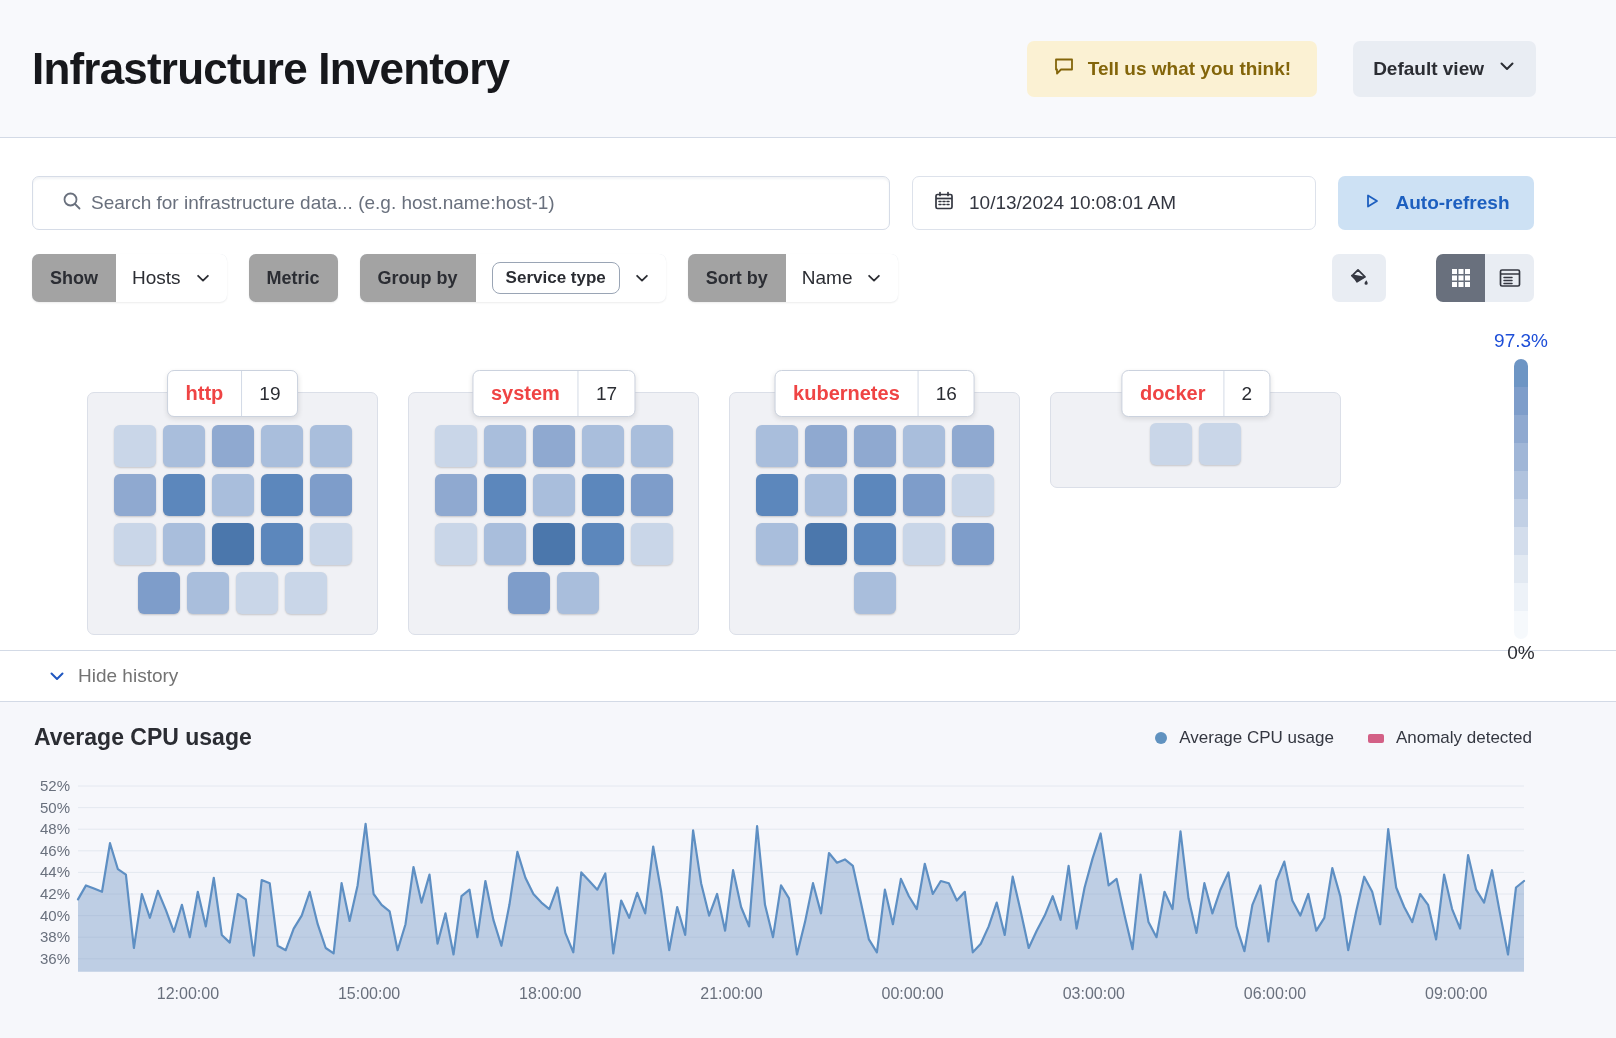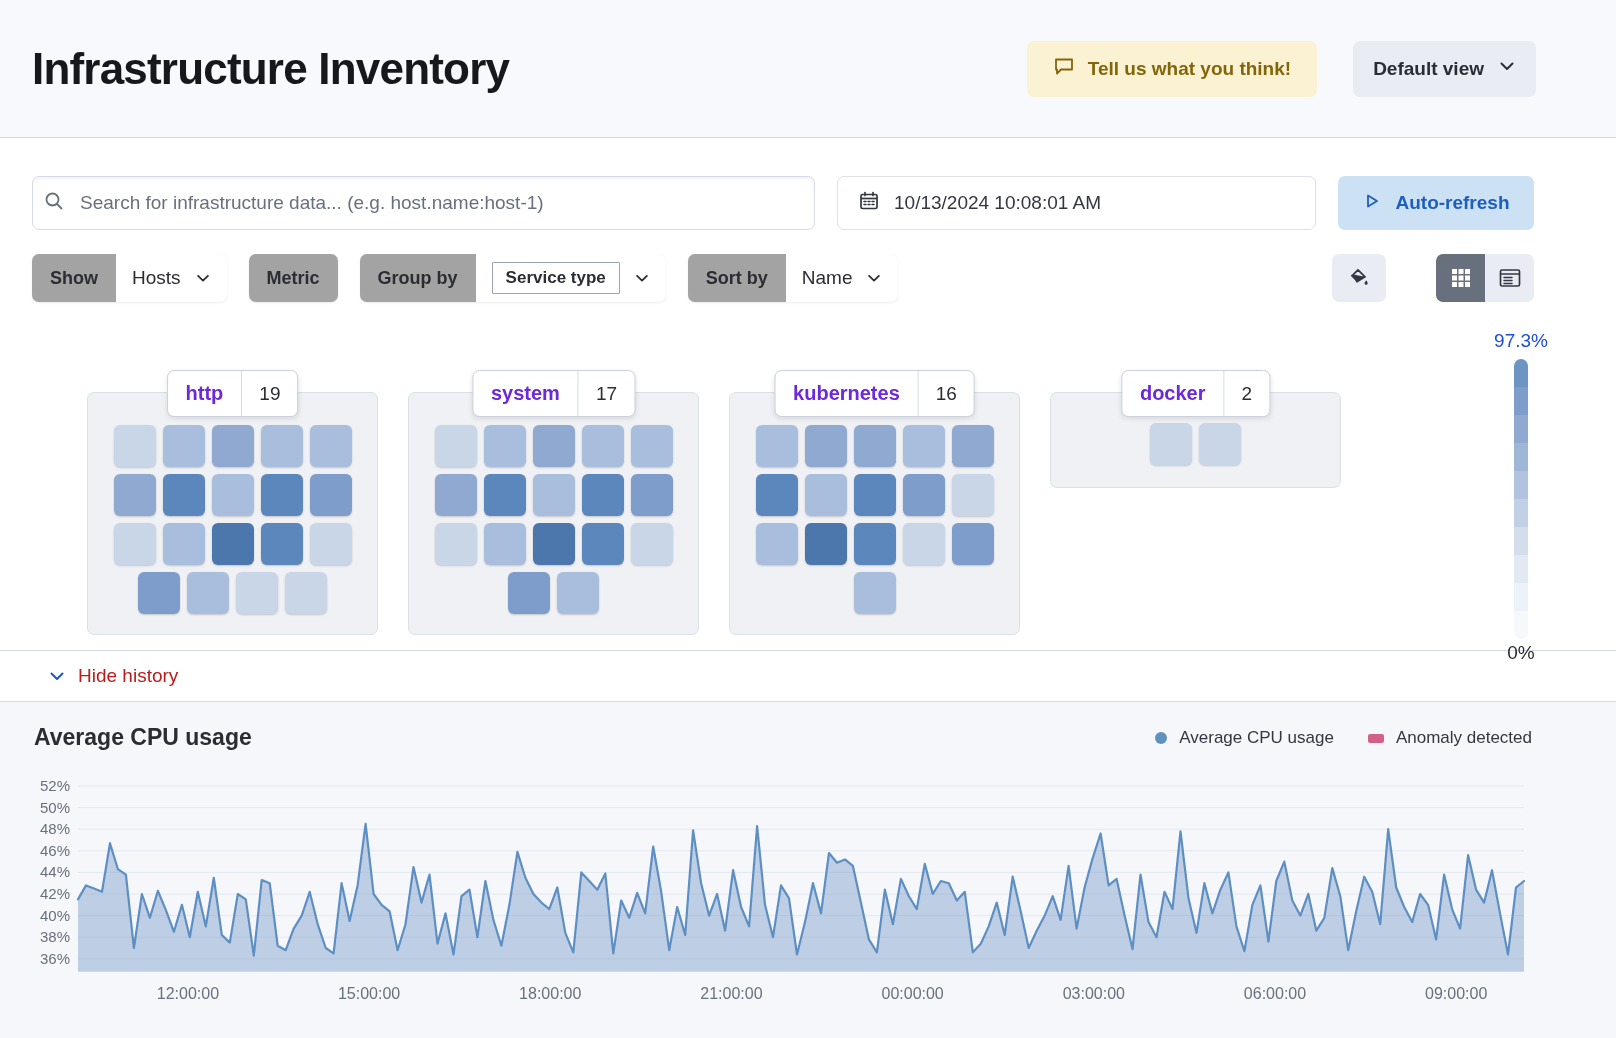--- a/index.html
+++ b/index.html
@@ -17,45 +17,45 @@
   }
   .page-title{flex:1;font-size:44px;font-weight:700;letter-spacing:-.8px;color:#17181C;margin:0;}
   .btn{border:none;cursor:pointer;display:flex;align-items:center;border-radius:7px;font-family:inherit;}
   .btn-feedback{background:#FBF1D3;color:#83650A;font-weight:700;font-size:19px;height:56px;padding:0 26px;gap:13px;}
   .btn-view{background:#E9EDF3;color:#2B2D33;font-weight:700;font-size:19px;height:56px;padding:0 20px;gap:14px;margin-left:36px;}
 
   
   .toolbar{display:flex;gap:22px;padding:38px 82px 0 32px;}
   .search-box{
     flex:1;height:54px;border:1px solid #D6DCE7;border-radius:7px;background:#fff;
-    display:flex;align-items:center;gap:13px;padding:0 10px;box-sizing:border-box;
+    display:flex;align-items:center;gap:6px;padding:0 28px;box-sizing:border-box;
     box-shadow:inset 0 2px 2px rgba(152,162,179,.12);
   }
   .search-box input{
     flex:1;border:none;outline:none;font-size:19px;color:#343741;background:transparent;
     font-family:inherit;
   }
   .search-box input::placeholder{color:#69707D;}
   .date-box{
-    width:479px;height:54px;border:1px solid #DDE2EB;border-radius:7px;background:#fff;
+    width:404px;height:54px;border:1px solid #DDE2EB;border-radius:7px;background:#fff;
     display:flex;align-items:center;gap:14px;padding:0 20px;box-sizing:border-box;
     font-size:19px;color:#343741;
   }
   .btn-autorefresh{
     width:196px;height:54px;background:#CDE1F4;color:#1D5FBF;font-weight:700;font-size:19px;
     justify-content:center;gap:13px;
   }
 
   
   .filterbar{display:flex;align-items:center;gap:22px;padding:24px 82px 0 32px;}
   .ctl{display:flex;align-items:stretch;height:48px;border-radius:7px;overflow:hidden;background:#fff;
        box-shadow:0 1px 2px rgba(0,0,0,.08), inset 0 0 0 1px rgba(211,218,230,.7);}
   .ctl .pre{background:#a3a3a3;display:flex;align-items:center;padding:0 18px;font-weight:700;font-size:18px;color:#2B2D33;}
   .ctl .val{display:flex;align-items:center;gap:14px;padding:0 16px;font-size:19px;color:#2B2D33;background:#fff;cursor:pointer;}
-  .pill{border:1px solid #9AA5B5;border-radius:1px;padding:5px 13px;font-weight:700;font-size:17px;color:#2B2D33;}
+  .pill{border:1px solid #9AA5B5;border-radius:8px;padding:5px 13px;font-weight:700;font-size:17px;color:#2B2D33;}
   .spacer{flex:1;}
   .icon-btn{width:54px;height:48px;background:#E9EDF3;border-radius:7px;justify-content:center;}
   .toggle{display:flex;height:48px;border-radius:7px;overflow:hidden;margin-left:28px;}
   .toggle .seg{width:49px;display:flex;align-items:center;justify-content:center;cursor:pointer;}
   .seg-grid{background:#69707D;}
   .seg-list{background:#E9EDF3;}
 
   
   .waffle-area{position:relative;margin-top:64px;height:284px;}
   .groups{display:flex;gap:30px;padding:26px 0 0 87px;align-items:flex-start;}
@@ -66,33 +66,33 @@
     padding:32px 0 20px;box-sizing:border-box;
   }
   .panel.small{padding:30px 0 22px;}
   .wrow{display:flex;gap:7px;justify-content:center;}
   .tile{width:42px;height:42px;border-radius:6px;box-shadow:0 1px 2px rgba(0,0,0,.18);cursor:pointer;}
   .badge{
     position:absolute;top:-22px;left:50%;transform:translateX(-50%);
     background:#fff;border:1px solid #CBD2DE;border-radius:7px;height:45px;
     box-shadow:0 2px 5px rgba(0,0,0,.10);display:flex;align-items:center;cursor:pointer;white-space:nowrap;
   }
-  .badge .bname{color:#6d28d9;font-weight:700;font-size:20px;padding:0 18px;}
+  .badge .bname{color:#ef4444;font-weight:700;font-size:20px;padding:0 18px;}
   .badge .bsep{width:1px;align-self:stretch;background:#D3DAE6;}
   .badge .bcount{font-size:19px;color:#2B2D33;padding:0 17px;}
 
   .rail{position:absolute;top:-36px;right:58px;width:74px;text-align:center;}
   .rail .rmax{font-size:19px;color:#1d4ed8;}
   .rail .rbar{width:14px;height:280px;margin:7px auto 3px;border-radius:7px;}
   .rail .rmin{font-size:19px;color:#2B2D33;}
 
   
   .history-toggle{
     height:50px;border-top:1px solid #D3DAE6;display:flex;align-items:center;gap:12px;
-    padding-left:48px;color:#b91c1c;font-size:19px;cursor:pointer;background:#fff;
+    padding-left:48px;color:#737373;font-size:19px;cursor:pointer;background:#fff;
   }
 
   
   .history{border-top:1px solid #D3DAE6;background:#F6F7FB;height:346px;position:relative;box-sizing:border-box;}
   .chart-title{position:absolute;left:34px;top:22px;font-size:23px;font-weight:700;color:#2B2D33;}
   .chart-legend{position:absolute;right:84px;top:26px;display:flex;align-items:center;gap:34px;}
   .cl-item{display:flex;align-items:center;gap:12px;font-size:17px;color:#343741;}
   .cl-dot{width:12px;height:12px;border-radius:50%;}
   .cl-rect{width:16px;height:9px;border-radius:2px;}
   .chart-wrap{position:absolute;left:34px;top:72px;}

